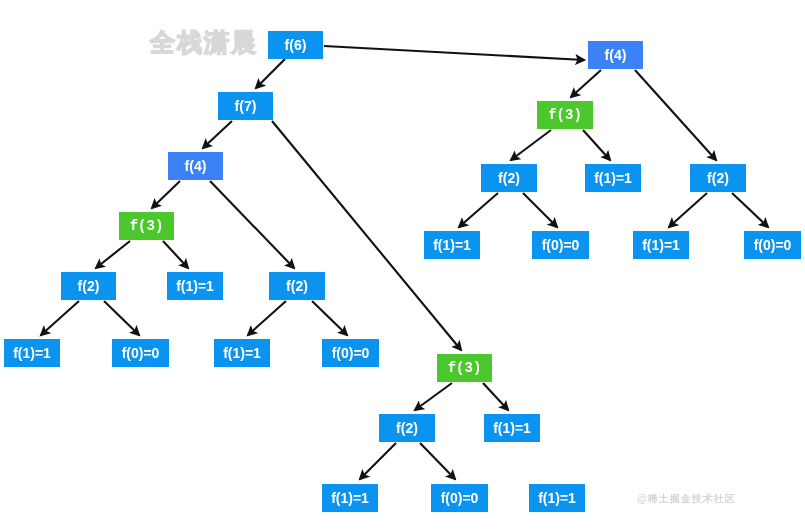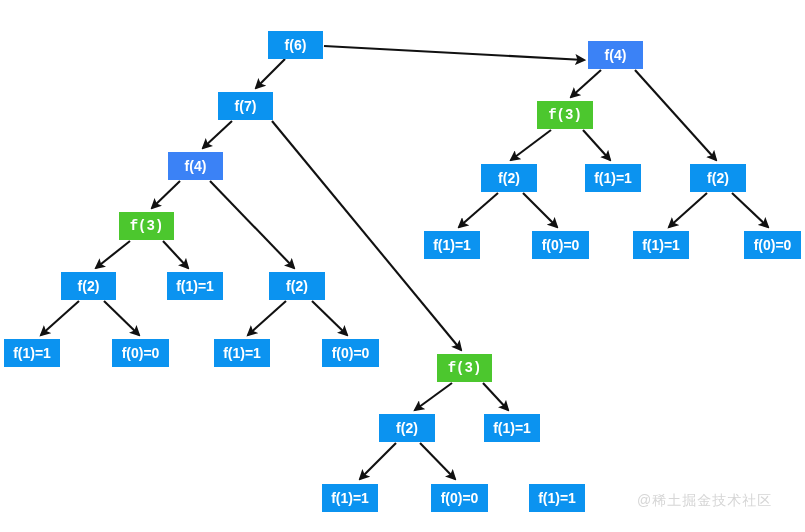--- a/index.html
+++ b/index.html
@@ -53,23 +53,23 @@
     left: 150px;
     top: 26px;
     font-size: 25px;
     letter-spacing: 2px;
     -webkit-text-stroke: 1.5px #d8d8d8;
     text-shadow: 0 0 0 transparent;
   }
   .watermark.corner {
     left: 637px;
     top: 492px;
-    font-size: 14px;
+    font-size: 10px;
     color: #d6d6d6;
-    font-weight: normal;
+    font-weight: bold;
     letter-spacing: 1px;
   }
 </style>
 </head>
 <body>
 
 <div id="canvas">
 
   <svg id="edges" viewBox="0 0 805 532" xmlns="http://www.w3.org/2000/svg">
     <defs>
@@ -127,15 +127,16 @@
       <div class="node green" style="left: 537px; top: 101px; width: 56px; height: 28px;">f(3)</div>
       <div class="node blue" style="left: 481px; top: 164px; width: 56px; height: 28px;">f(2)</div>
       <div class="node blue" style="left: 585px; top: 164px; width: 56px; height: 28px;">f(1)=1</div>
       <div class="node blue" style="left: 690px; top: 164px; width: 56px; height: 28px;">f(2)</div>
       <div class="node blue" style="left: 424px; top: 231px; width: 56px; height: 28px;">f(1)=1</div>
       <div class="node blue" style="left: 532px; top: 231px; width: 57px; height: 28px;">f(0)=0</div>
       <div class="node blue" style="left: 633px; top: 231px; width: 56px; height: 28px;">f(1)=1</div>
       <div class="node blue" style="left: 744px; top: 231px; width: 57px; height: 28px;">f(0)=0</div>
     </div>
 
+  <div class="watermark outline">全栈潇晨</div>
   <div class="watermark corner">@稀土掘金技术社区</div>
 
 </div>
 
 </body></html>

